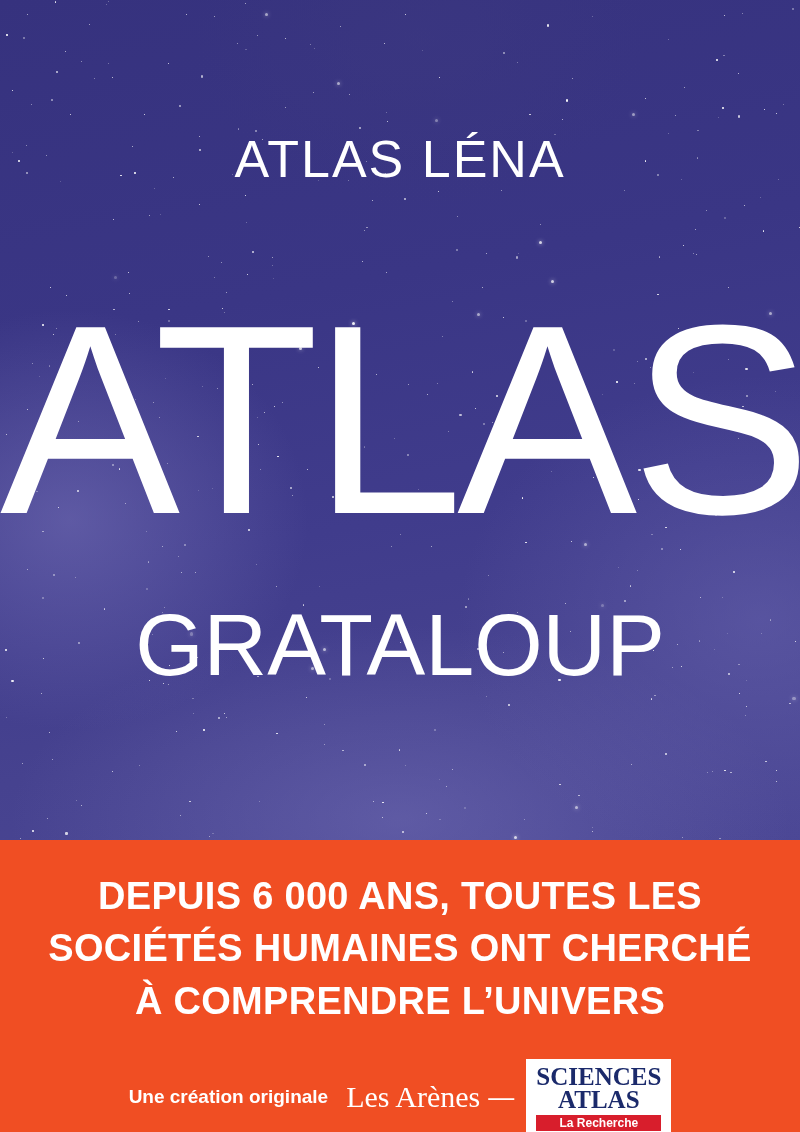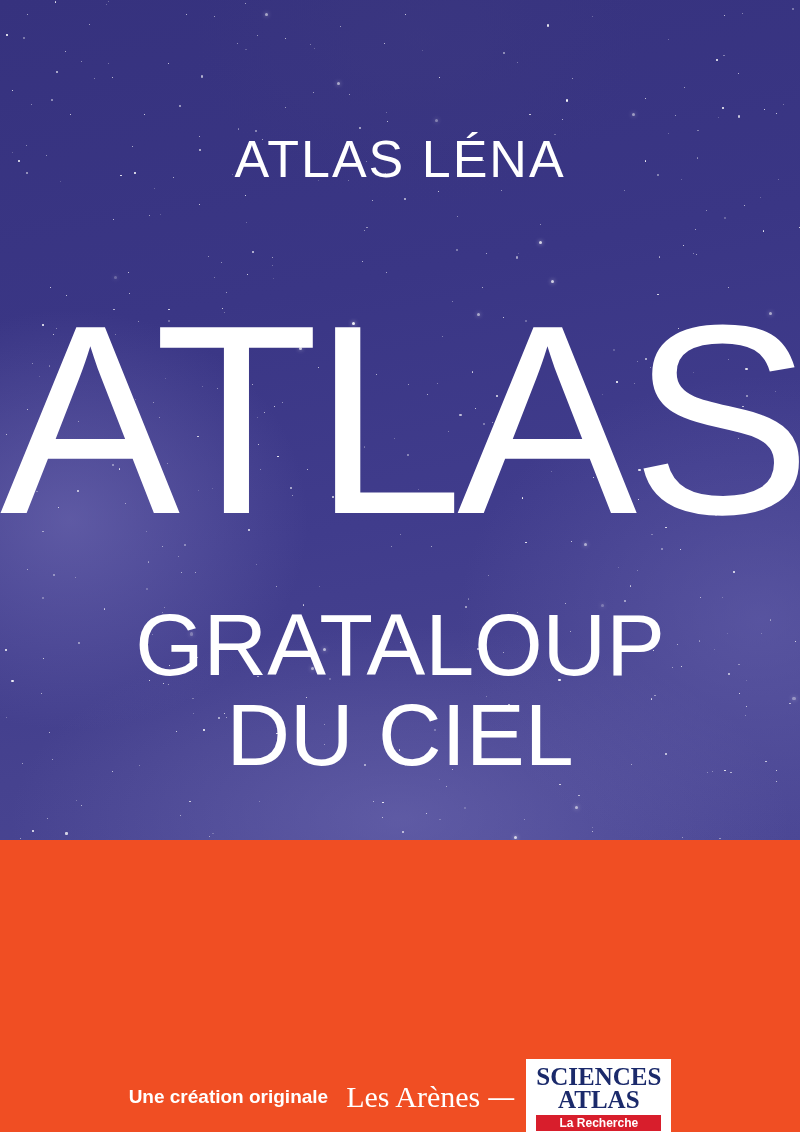--- a/index.html
+++ b/index.html
@@ -609,25 +609,29 @@
   </div>
 
   <div class="authors">
     <div class="author-line">ATLAS LÉNA</div>
   </div>
 
   <div class="title-main">ATLAS</div>
 
   <div class="title-sub">
     <div class="l1">GRATALOUP</div>
-    <div class="l2">DU CIEL</div>
   </div>
 
   <div class="band">
 
+    <div class="tagline">
+      <div>DEPUIS 6 000 ANS, TOUTES LES</div>
+      <div>SOCIÉTÉS HUMAINES ONT CHERCHÉ</div>
+      <div>À COMPRENDRE L’UNIVERS</div>
+    </div>
 
     <div class="footer">
       <span class="creation">Une création originale</span>
       <span class="arenes">Les Arènes</span>
       <span class="dash">—</span>
       <span class="sciences-box">
         <span class="s1">SCIENCES</span>
         <span class="s2">ATLAS</span>
         <span class="s3">La Recherche</span>
       </span>

